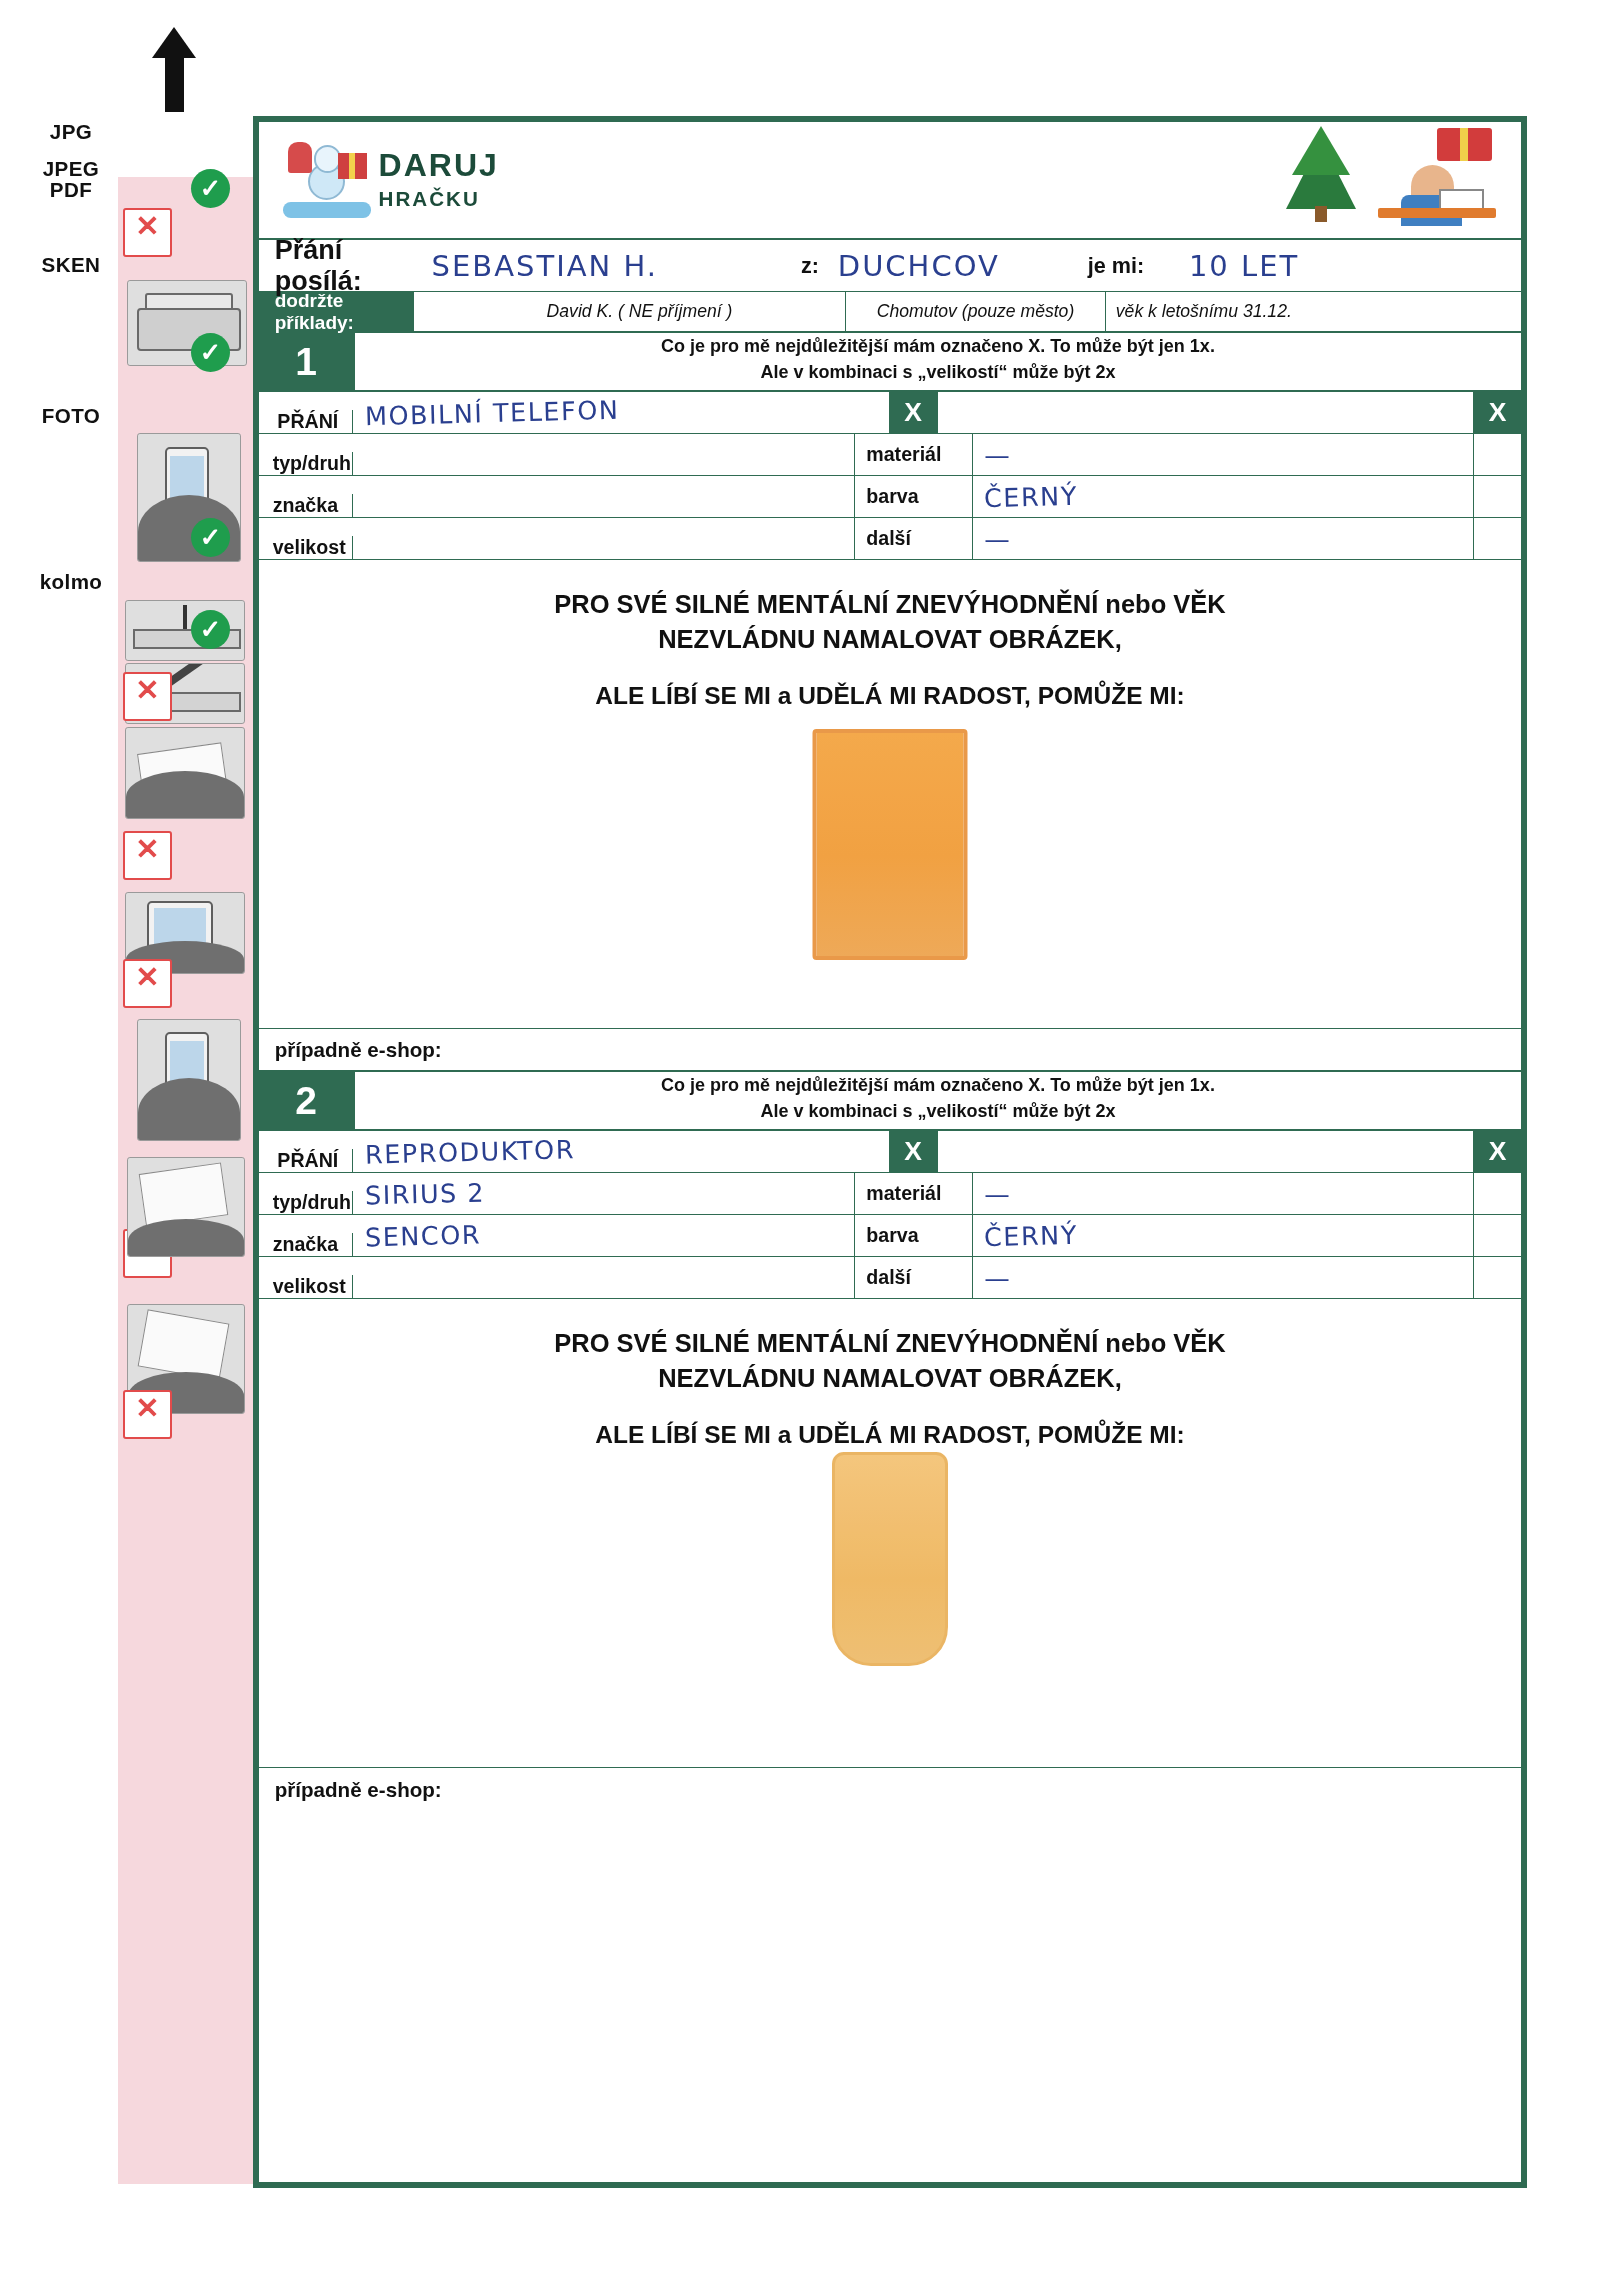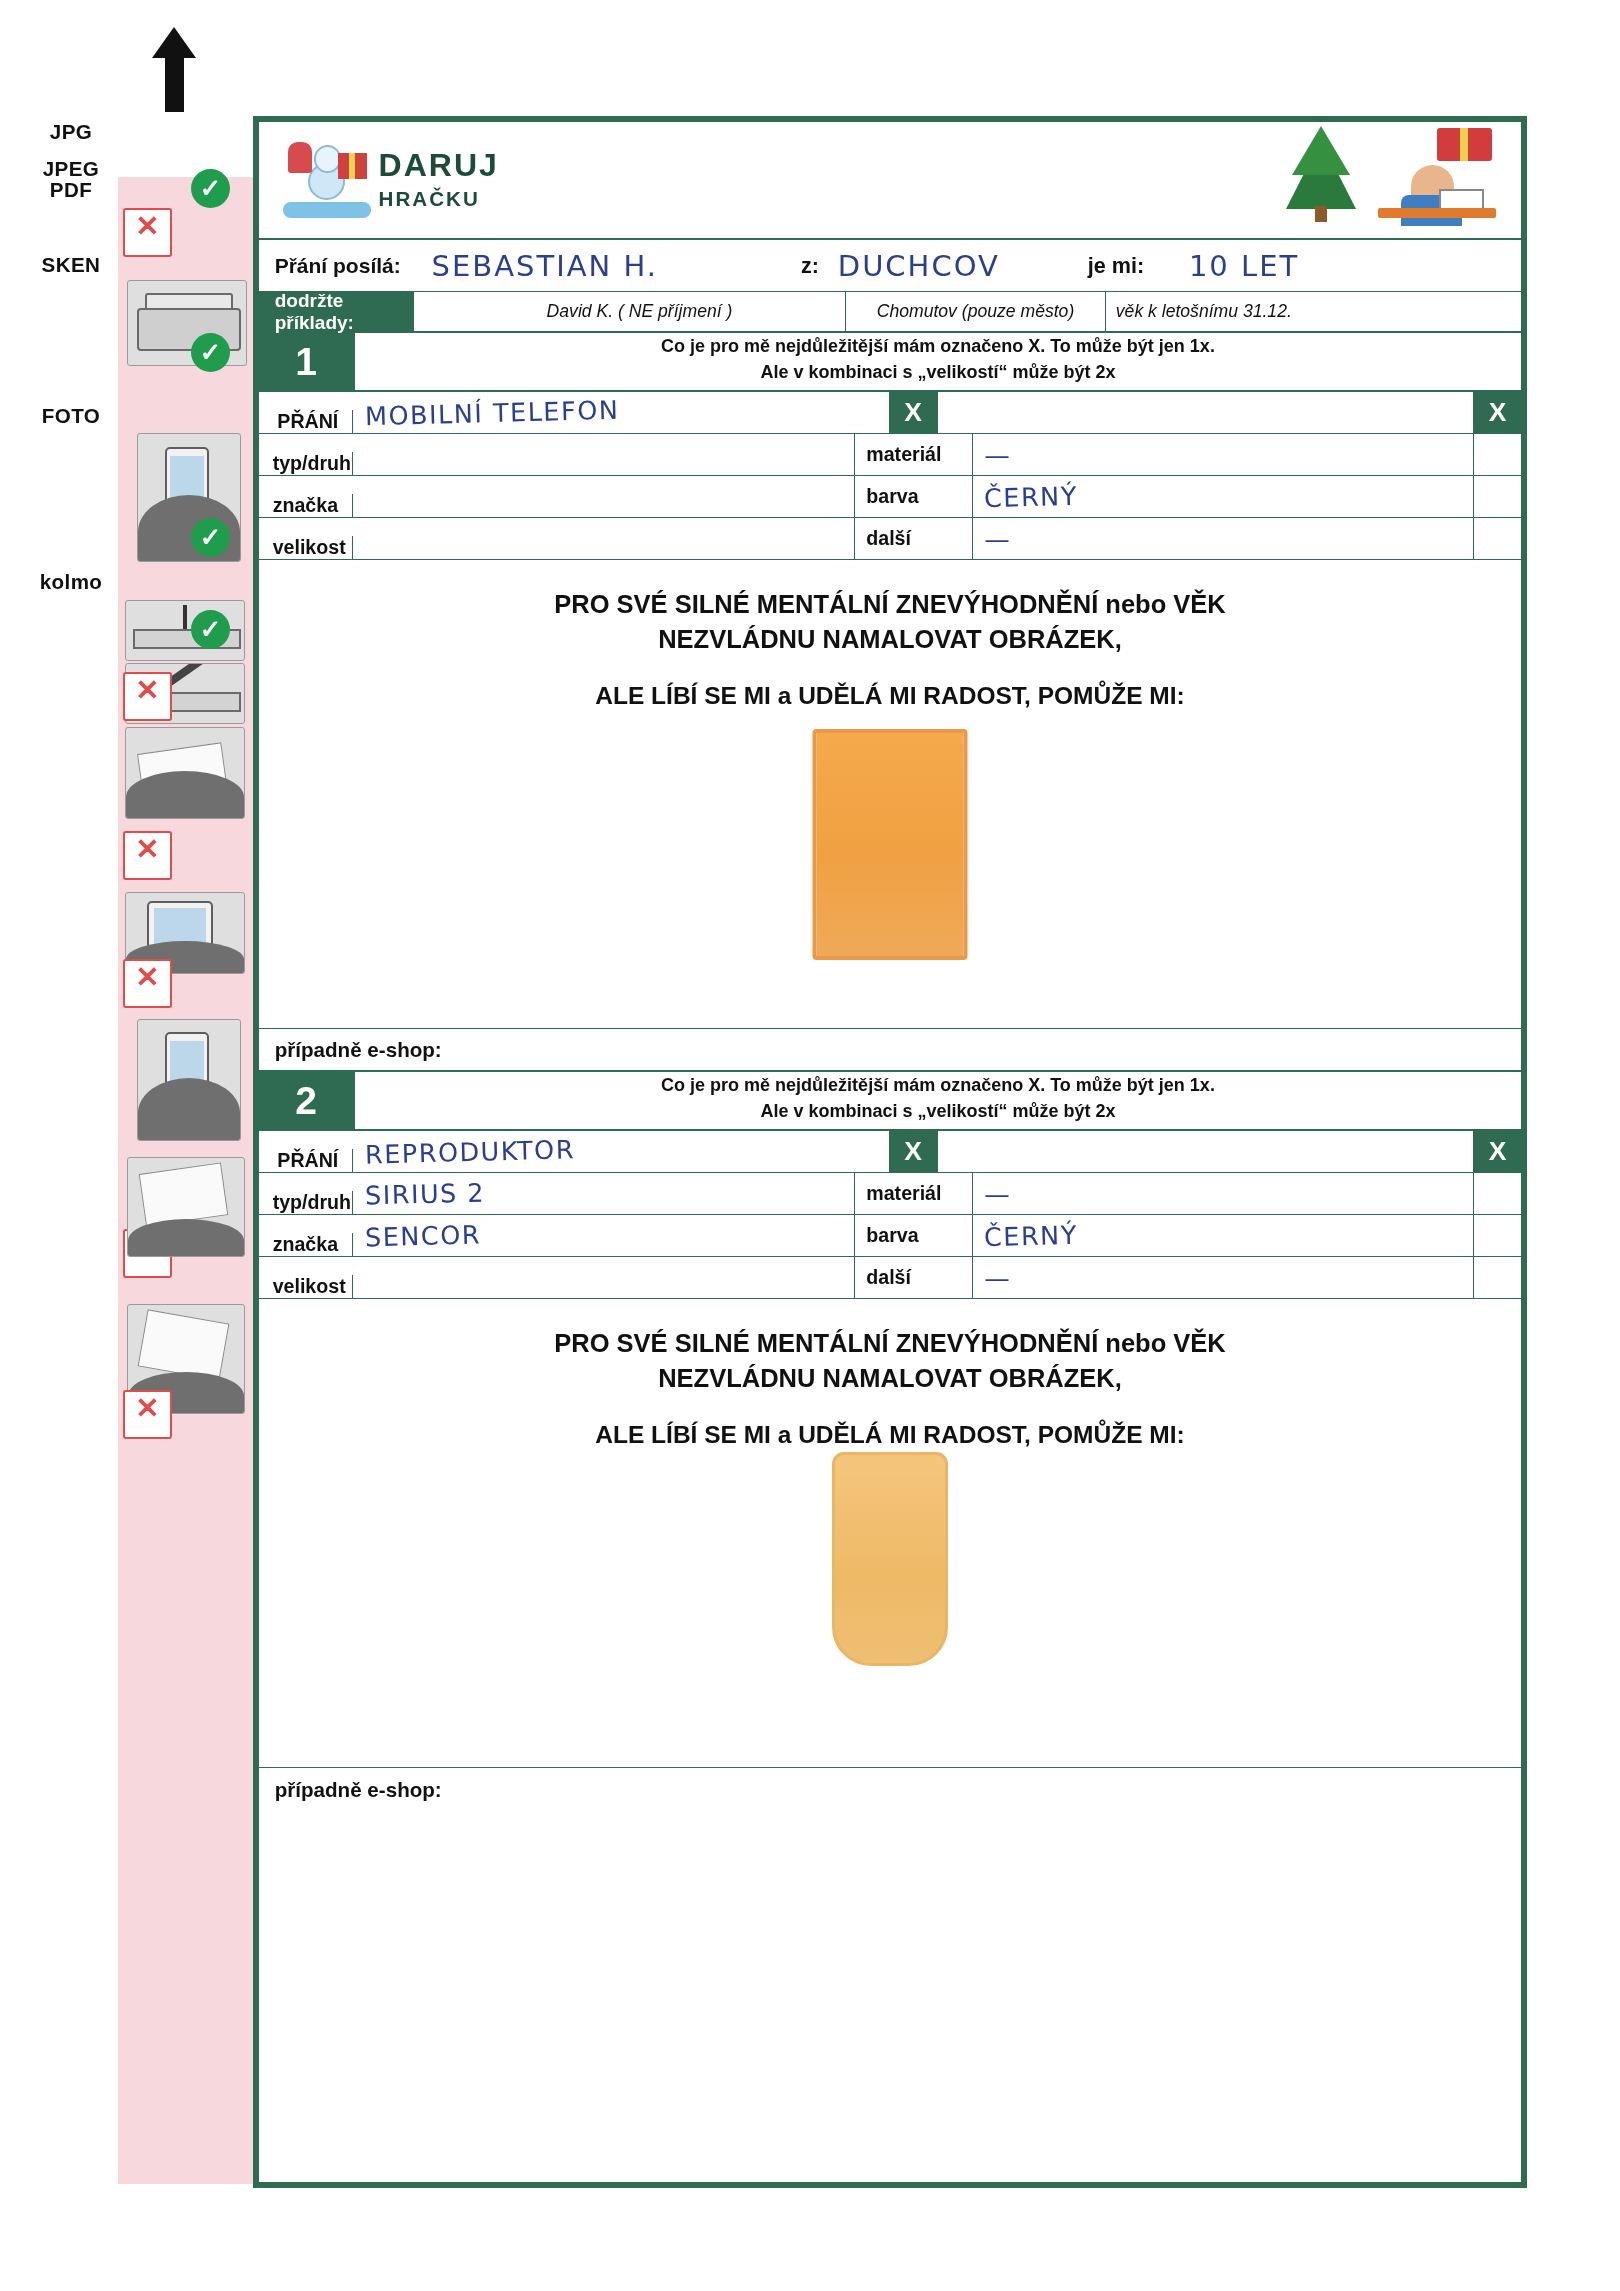--- a/index.html
+++ b/index.html
@@ -315,21 +315,21 @@
   .sender-row {
     position: relative;
     height: 51px;
     border-bottom: 1px solid #2f6b52;
     display: flex;
     align-items: center;
   }
   .sender-label {
     width: 155px;
     padding-left: 15.7px;
-    font-size: 21px;
+    font-size: 27px;
     font-weight: bold;
     box-sizing: border-box;
   }
   .hand-value {
     font-family: "DejaVu Sans", sans-serif;
     color: #2a3f8f;
     font-size: 29px;
     letter-spacing: 2px;
     transform: rotate(-1.2deg);
     white-space: nowrap;

